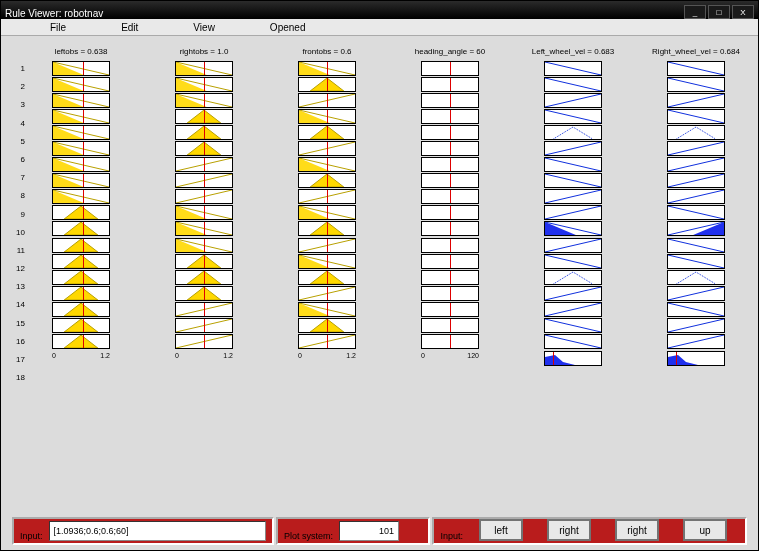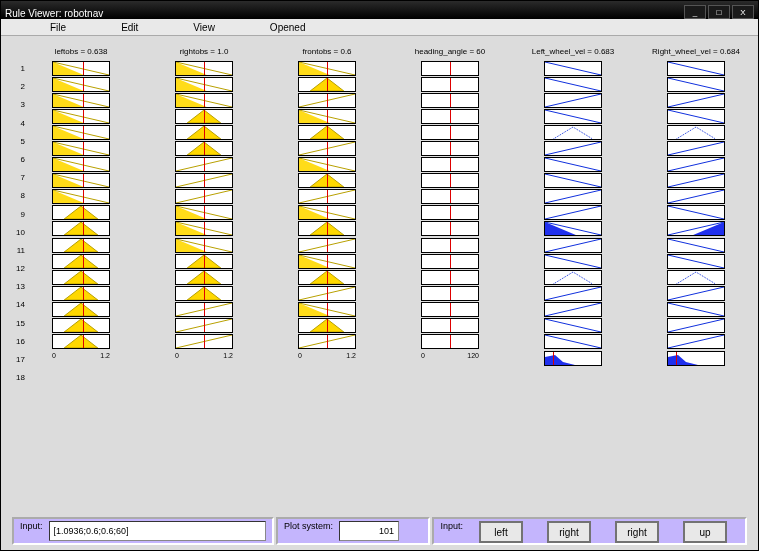--- a/index.html
+++ b/index.html
@@ -18,21 +18,21 @@
   .col{display:flex;flex-direction:column;align-items:center;width:104px;}
   .col .hdr{font-size:8px;text-align:center;height:14px;line-height:12px;white-space:nowrap;}
   .cell{width:58px;height:15px;border:1px solid #000;margin:0.55px 0;position:relative;overflow:hidden;background:#fff;box-sizing:border-box;}
   .cell svg{position:absolute;top:0;left:0;}
   .redline{position:absolute;top:0;bottom:0;width:1px;background:#d00;z-index:5;}
   .scale{display:flex;justify-content:space-between;width:58px;font-size:7px;margin-top:2px;}
   .agg{width:58px;height:15px;border:1px solid #000;margin-top:1px;position:relative;background:#fff;box-sizing:border-box;overflow:hidden;}
   
   .bottom{display:flex;flex-direction:column;margin-top:6px;}
   .row1{display:flex;height:30px;}
-  .panel{border:2px inset #fff;background:#c4b5fd;margin:1px;display:flex;align-items:flex-start;padding:2px 6px;box-sizing:border-box;}
+  .panel{border:2px inset #fff;background:#b91c1c;margin:1px;display:flex;align-items:flex-end;padding:2px 6px;box-sizing:border-box;}
   .input-field{background:#fff;border:1px inset #888;height:18px;padding:0 4px;display:flex;align-items:center;font-size:9px;}
   .movebtn{width:40px;height:18px;border:2px solid #737373;background:#e8e8e8;margin:0 12px;display:flex;align-items:center;justify-content:center;font-size:10px;}
   .row2{display:flex;height:30px;}
   .bigbtn{flex:1;height:20px;border:1px solid #888;background:#e8e8e8;margin:2px 10px;display:flex;align-items:center;justify-content:center;font-size:9px;}
 </style>
 </head>
 <body>
 
 <div class="win">
   <div class="titlebar">

